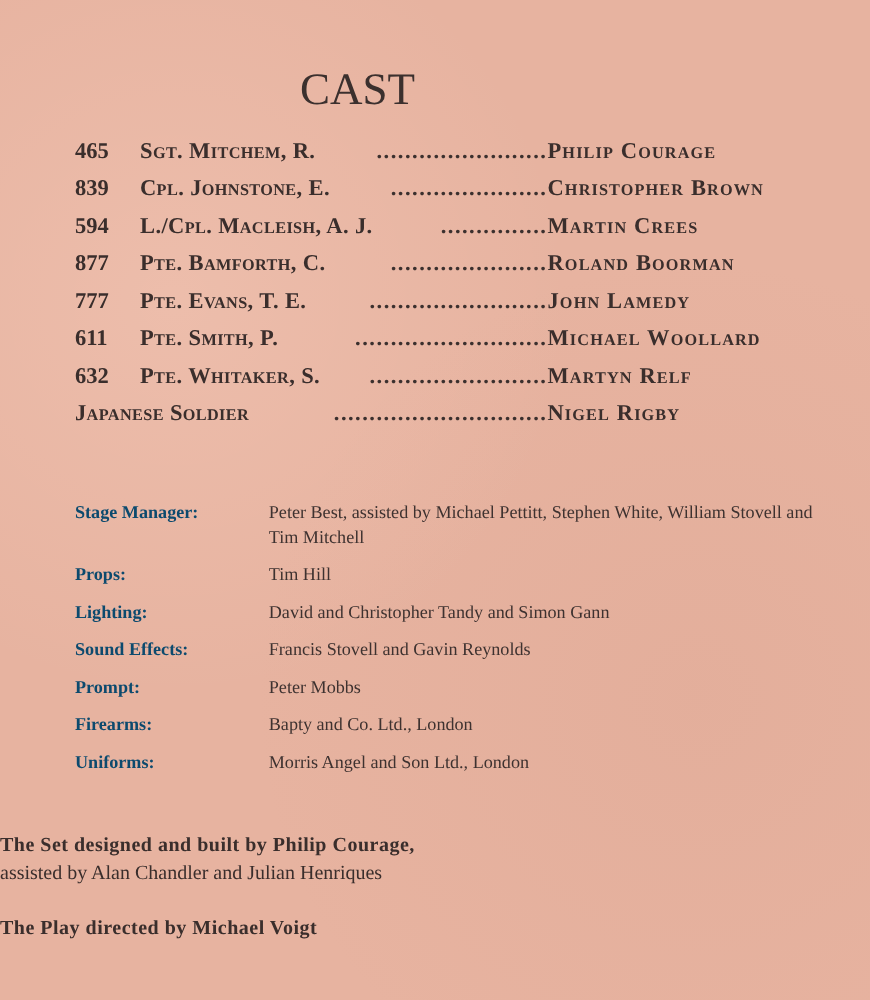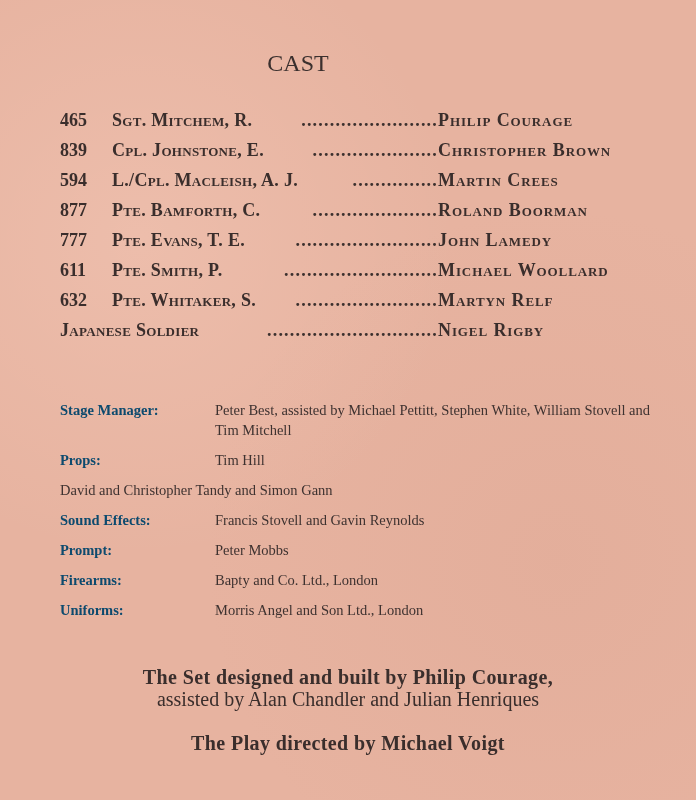--- a/index.html
+++ b/index.html
@@ -17,24 +17,23 @@
       color: #3a2e2c;
       position: relative;
       overflow: hidden;
     }
     .title {
       position: absolute;
       top: 50px;
       left: 0;
       width: 572px;
       text-align: center;
-      font-size: 24px;
+      font-size: 36px;
       letter-spacing: 0px;
       color: #3b302e;
-      margin-left: 12px;
     }
     .cast-list {
       position: absolute;
       top: 105px;
       left: 60px;
       width: 600px;
     }
     .cast-row {
       position: relative;
       height: 30px;
@@ -92,22 +91,21 @@
     }
     .crew-value {
       flex: 1;
       color: #3e3230;
     }
     .credits {
       position: absolute;
       top: 666px;
       left: 0;
       width: 696px;
-      text-align: center;
-      font-size: 20px;
+      font-size: 16px;
       line-height: 22px;
     }
     .credits .bold {
       font-weight: bold;
       letter-spacing: 0.4px;
     }
     .credits .director {
       margin-top: 22px;
     }
   </style>
@@ -169,20 +167,21 @@
 <div class="crew">
   <div class="crew-row">
     <span class="crew-label">Stage Manager:</span>
     <span class="crew-value">Peter Best, assisted by Michael Pettitt, Stephen White, William Stovell and Tim Mitchell</span>
   </div>
   <div class="crew-row">
     <span class="crew-label">Props:</span>
     <span class="crew-value">Tim Hill</span>
   </div>
   <div class="crew-row">
+    <span class="crew-label">Lighting:</span>
     <span class="crew-value">David and Christopher Tandy and Simon Gann</span>
   </div>
   <div class="crew-row">
     <span class="crew-label">Sound Effects:</span>
     <span class="crew-value">Francis Stovell and Gavin Reynolds</span>
   </div>
   <div class="crew-row">
     <span class="crew-label">Prompt:</span>
     <span class="crew-value">Peter Mobbs</span>
   </div>

